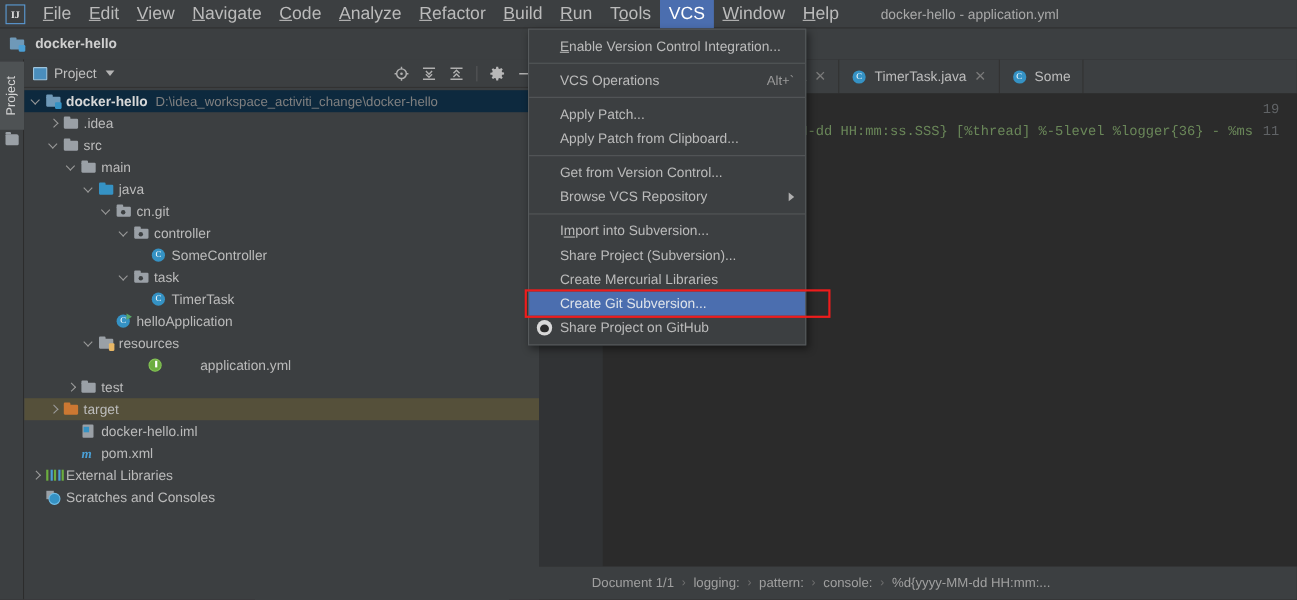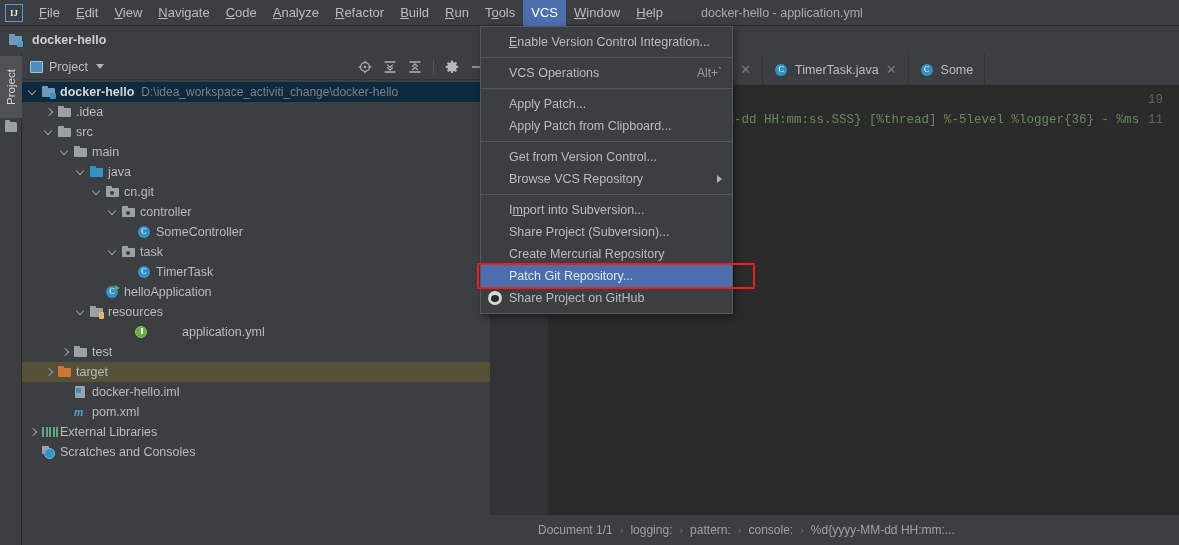--- a/index.html
+++ b/index.html
@@ -20,21 +20,21 @@
     border-bottom: 1px solid #2b2b2b;
   }
   .ij-logo {
     width: 18px; height: 18px; margin-left: 5px; margin-right: 8px;
     border: 1px solid #5a9bd5; background: #3c3f41;
     display: flex; align-items: center; justify-content: center;
     font-size: 9px; font-weight: bold; color: #e8e8e8;
     font-family: "Liberation Serif", serif;
   }
   .menu-item {
-    padding: 5px 8px 6px 8px; font-size: 13px; color: #bbbbbb;
+    padding: 5px 8px 6px 8px; font-size: 16px; color: #bbbbbb;
     white-space: nowrap; line-height: 15px;
   }
   .menu-item.active { background: #4b6eaf; color: #ffffff; }
   .mnem { text-decoration: underline; }
   .win-title {
     margin-left: 30px; font-size: 12.5px; color: #a9a9a9; white-space: nowrap;
   }
 
   
   .navbar {
@@ -594,24 +594,24 @@
         <span class="submenu-arrow"></span>
       </div>
       <div class="msep"></div>
       <div class="mrow">
         <span>I<span class="mnem">m</span>port into Subversion...</span>
       </div>
       <div class="mrow">
         <span>Share Project (Subversion)...</span>
       </div>
       <div class="mrow">
-        <span>Create Mercurial Repository</span>
+        <span>Create Mercurial Libraries</span>
       </div>
       <div class="mrow hl">
-        <span>Patch Git Repository...</span>
+        <span>Create Git Subversion...</span>
       </div>
       <div class="mrow">
         <span class="gh-icon"></span>
         <span>Share Project on GitHub</span>
       </div>
     </div>
 
   <div class="redbox" id="redbox" style="left: 477px; top: 263px; width: 278px; height: 26px; border-color: rgb(238, 28, 28);"></div>
 </div>
 

